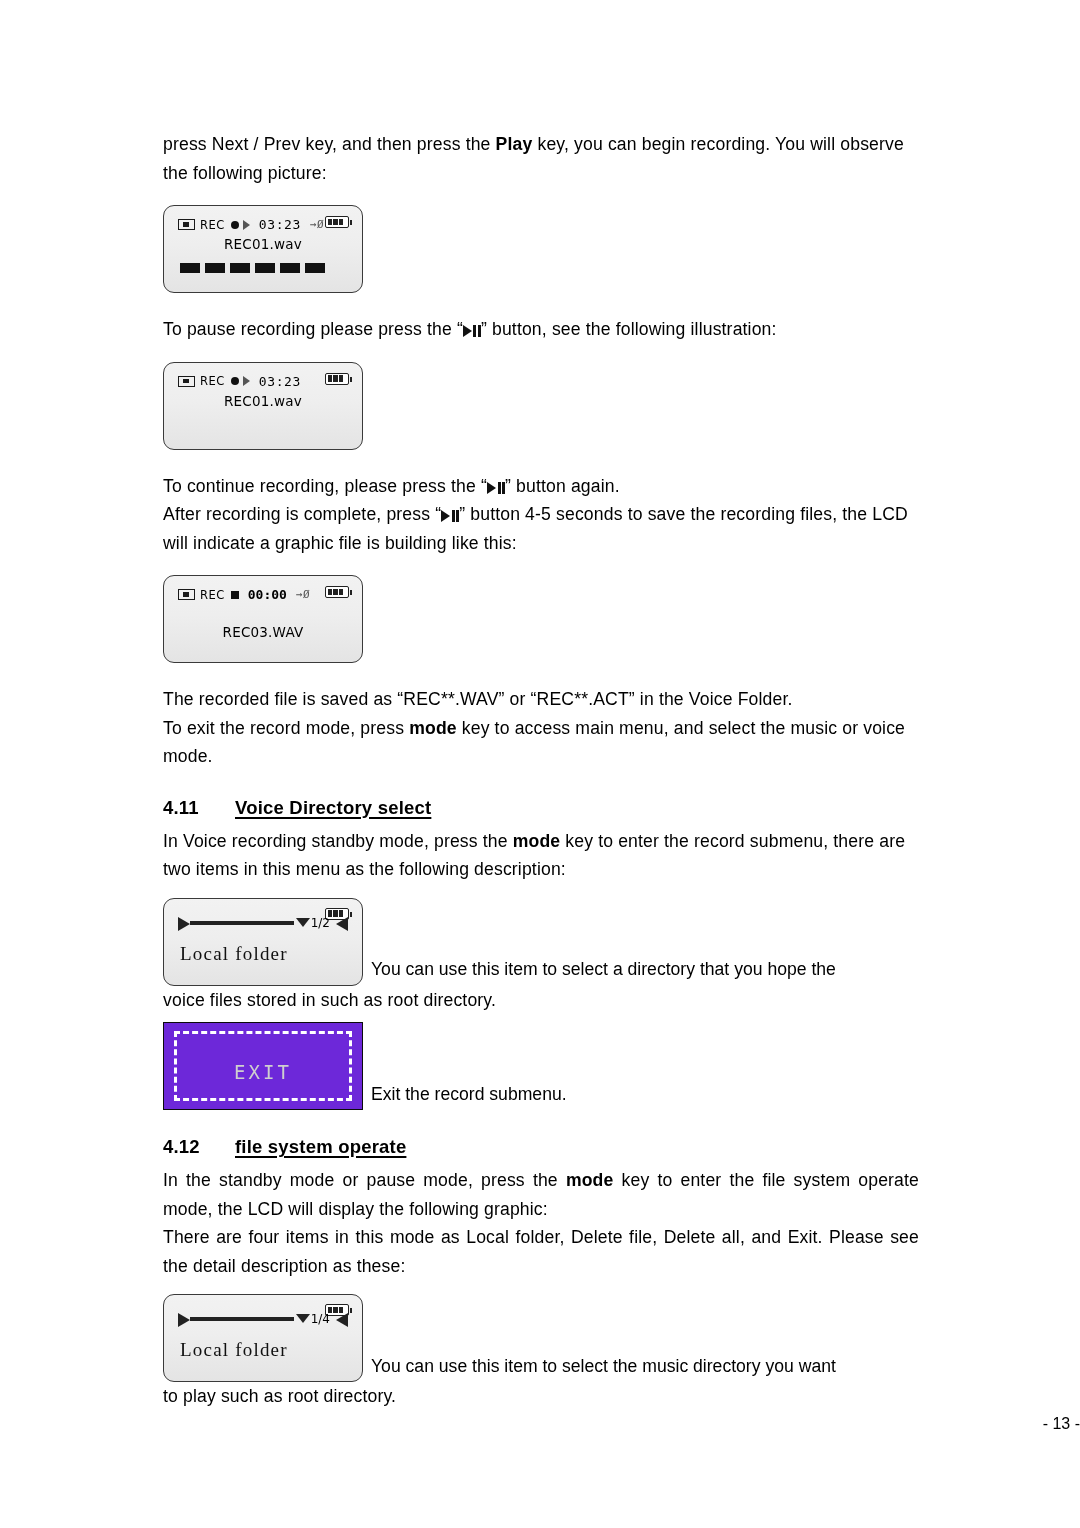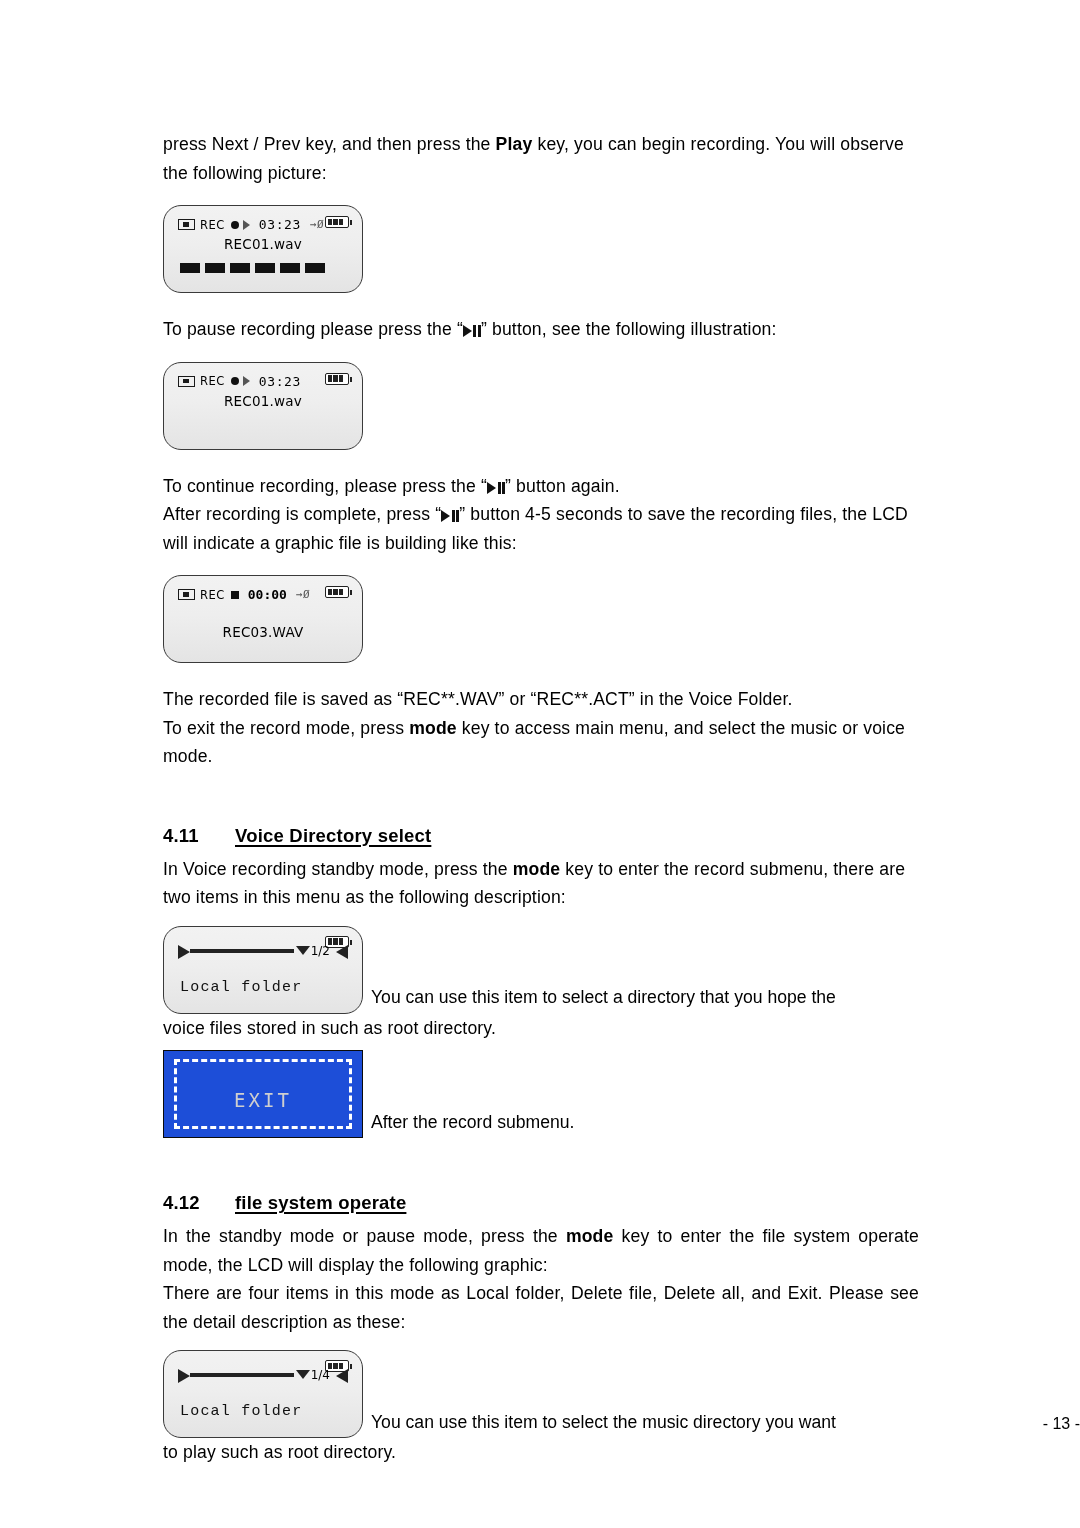--- a/index.html
+++ b/index.html
@@ -38,21 +38,21 @@
     text-align: justify;
   }
   b { font-weight: bold; }
 
   
   .lcd {
     position: relative;
     width: 200px;
     height: 88px;
     border: 1.5px solid #3a3a3a;
-    border-radius: 18px;
+    border-radius: 11px;
     background: linear-gradient(to bottom, #f2f2f2 0%, #eeeeee 45%, #e4e4e4 100%);
     box-sizing: border-box;
     margin-left: 0px;
     font-family: "DejaVu Sans Mono", monospace;
   }
   .lcd-row1 {
     position: absolute;
     left: 14px; top: 11px;
     display: flex;
     align-items: center;
@@ -195,34 +195,34 @@
   .mtri-right {
     position: absolute;
     right: 0; top: 2px;
     width: 0; height: 0;
     border-right: 12px solid #222;
     border-top: 7px solid transparent;
     border-bottom: 7px solid transparent;
   }
   .lcd-menu-label {
     position: absolute;
-    left: 16px; top: 52px;
-    font-family: Liberation Mono, monospace;
-    font-size: 15px;
+    left: 16px; top: 44px;
+    font-family: Liberation Serif, serif;
+    font-size: 19px;
     letter-spacing: 1.2px;
     color: #111;
   }
   .lcd-battery-menu {
     position: absolute;
     right: 13px; top: 9px;
   }
 
   
   .lcd.inverted {
-    background: #1d4ed8;
+    background: #6d28d9;
     border: 1.5px solid #0b0b0b;
     border-radius: 0;
   }
   .inv-frame {
     position: absolute;
     left: 10px; right: 10px; top: 8px; bottom: 8px;
     border: 3px dashed #ffffff;
     box-sizing: border-box;
   }
   .inv-text {
@@ -235,21 +235,20 @@
     letter-spacing: 3px;
   }
 
   
   .heading {
     display: flex;
     align-items: baseline;
     font-size: 18.5px;
     font-weight: bold;
     letter-spacing: 0.2px;
-    margin-top: 28px;
   }
   .heading .num { width: 72px; display: inline-block; }
   .heading .title {
     text-decoration: underline;
     text-decoration-thickness: 1.5px;
     text-underline-offset: 2.5px;
   }
 
   .row { display: flex; align-items: flex-end; }
   .after-lcd {
@@ -427,21 +426,21 @@
 
     <p class="para"><span>voice files stored in such as root directory.</span></p>
 
     <div class="sp8"></div>
 
     <div class="row">
       <div class="lcd inverted">
         <div class="inv-frame"></div>
         <div class="inv-text">EXIT</div>
       </div>
-      <div class="after-lcd">After the record submenu.</div>
+      <div class="after-lcd">Exit the record submenu.</div>
     </div>
 
     <div class="sp26"></div>
 
     <div class="heading">
       <span class="num">4.12</span>
       <span class="title">file system operate</span>
     </div>
 
     <div class="sp8"></div>

